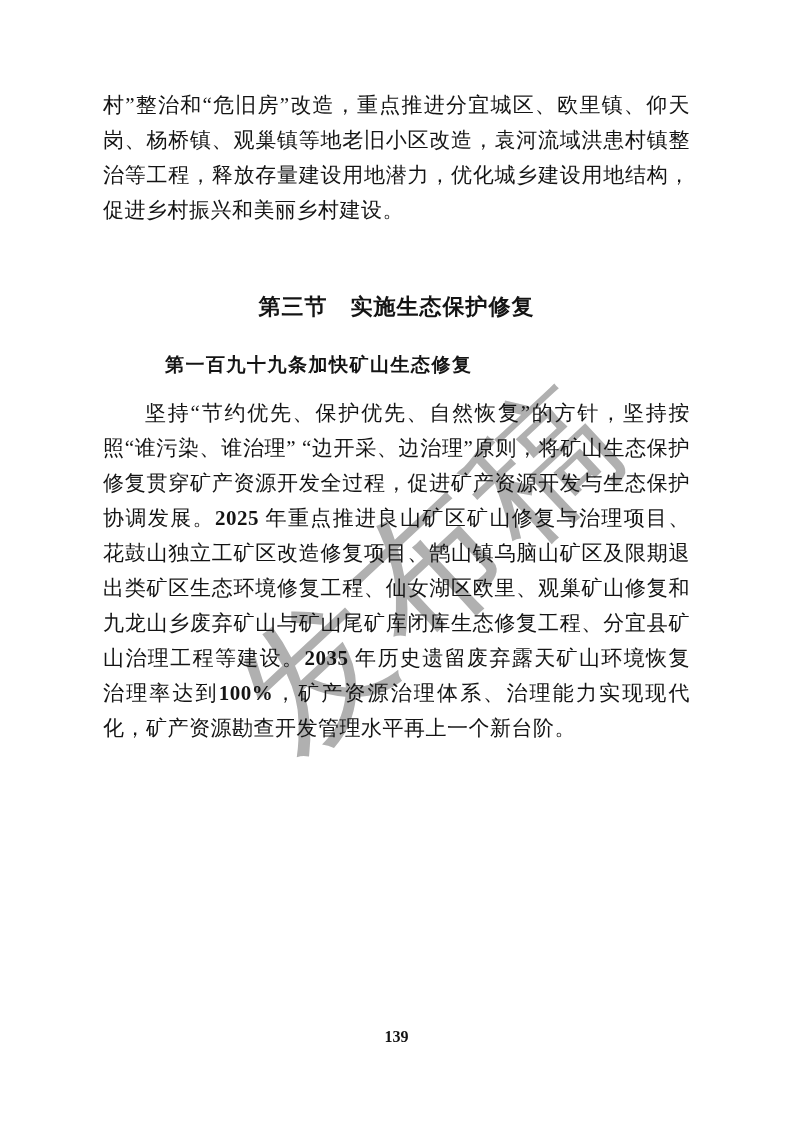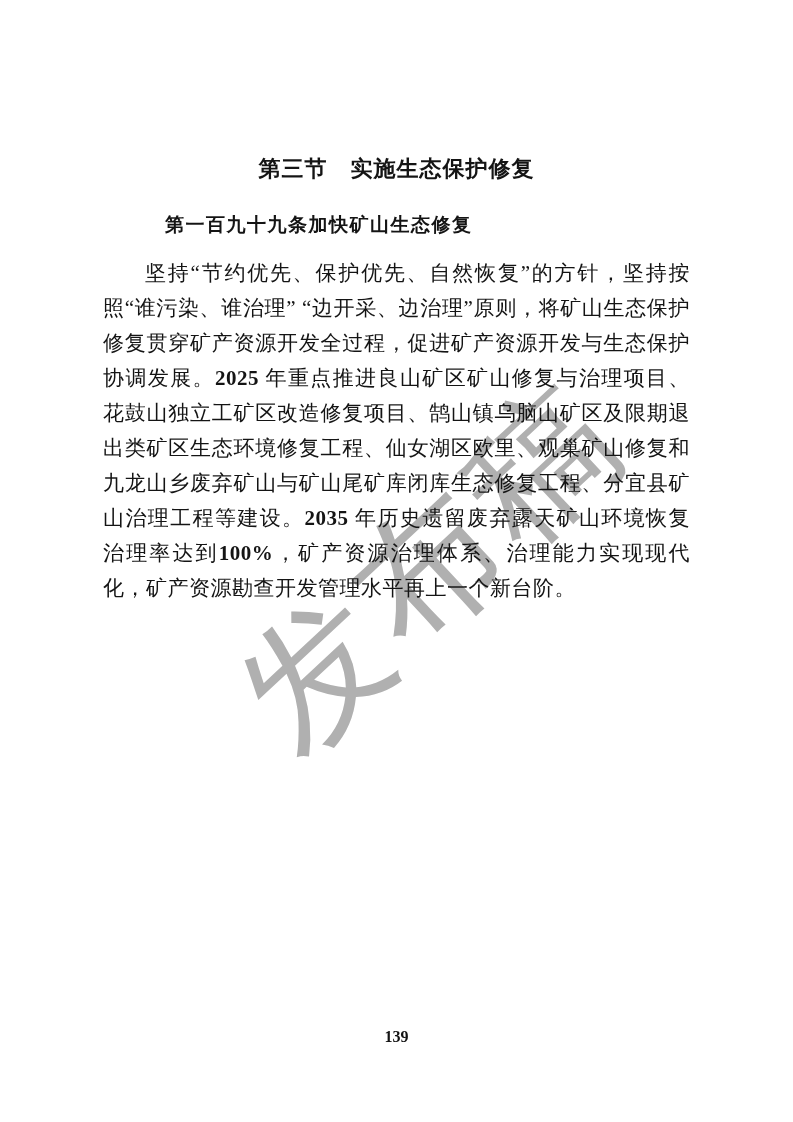--- a/index.html
+++ b/index.html
@@ -38,21 +38,21 @@
   .body-para {
     font-size: 21px;
     line-height: 35px;
     text-align: justify;
     letter-spacing: 0.5px;
   }
   .body-para.indent { text-indent: 2em; }
   .section-heading {
     margin-top: 66px;
     text-align: center;
-    font-family: Liberation Sans, sans-serif;
+    font-family: Liberation Mono, monospace;
     font-weight: bold;
     font-size: 22px;
     line-height: 30px;
     letter-spacing: 1px;
   }
   .article-heading {
     margin-top: 26px;
     margin-bottom: 16px;
     padding-left: 62px;
     font-weight: bold;
@@ -75,20 +75,21 @@
 </style>
 </head>
 <body>
 
 <div class="page">
 
   <div class="watermark">发布稿</div>
 
   <div class="content">
 
+    <p class="body-para">村”整治和“危旧房”改造，重点推进分宜城区、欧里镇、仰天岗、杨桥镇、观巢镇等地老旧小区改造，袁河流域洪患村镇整治等工程，释放存量建设用地潜力，优化城乡建设用地结构，促进乡村振兴和美丽乡村建设。</p>
 
     <h2 class="section-heading">第三节　实施生态保护修复</h2>
 
     <h3 class="article-heading">第一百九十九条加快矿山生态修复</h3>
 
     <p class="body-para indent para-gap"><span>坚持“节约优先、保护优先、自然恢复”的方针，坚持按照“谁污染、谁治理” “边开采、边治理”原则，将矿山生态保护修复贯穿矿产资源开发全过程，促进矿产资源开发与生态保护协调发展。</span><span class="bold-num">2025</span><span> 年重点推进良山矿区矿山修复与治理项目、花鼓山独立工矿区改造修复项目、鹄山镇乌脑山矿区及限期退出类矿区生态环境修复工程、仙女湖区欧里、观巢矿山修复和九龙山乡废弃矿山与矿山尾矿库闭库生态修复工程、分宜县矿山治理工程等建设。</span><span class="bold-num">2035</span><span> 年历史遗留废弃露天矿山环境恢复治理率达到</span><span class="bold-num">100%</span><span>，矿产资源治理体系、治理能力实现现代化，矿产资源勘查开发管理水平再上一个新台阶。</span></p>
 
 
 
   </div>

